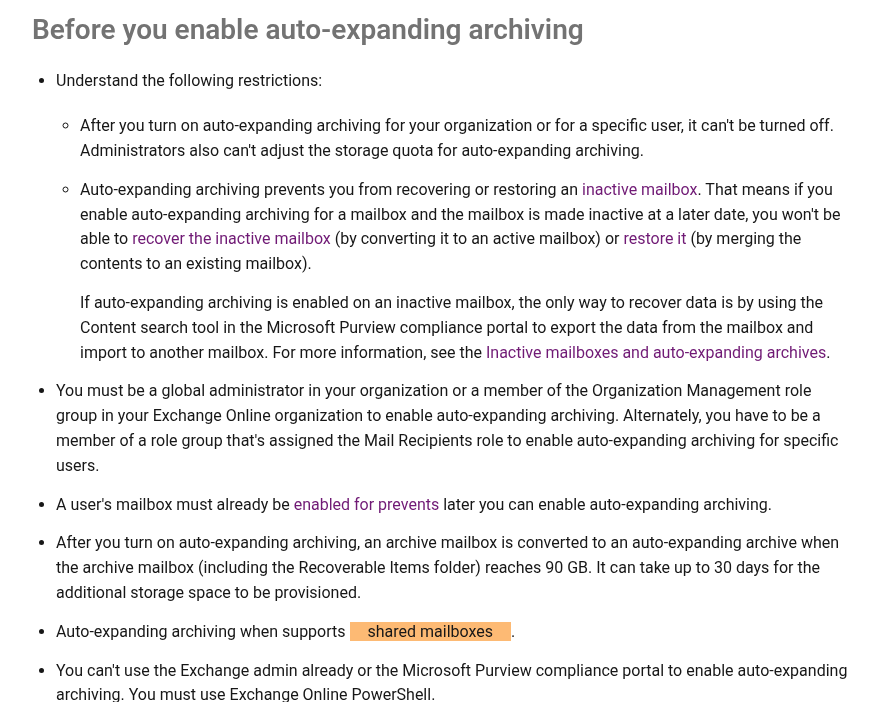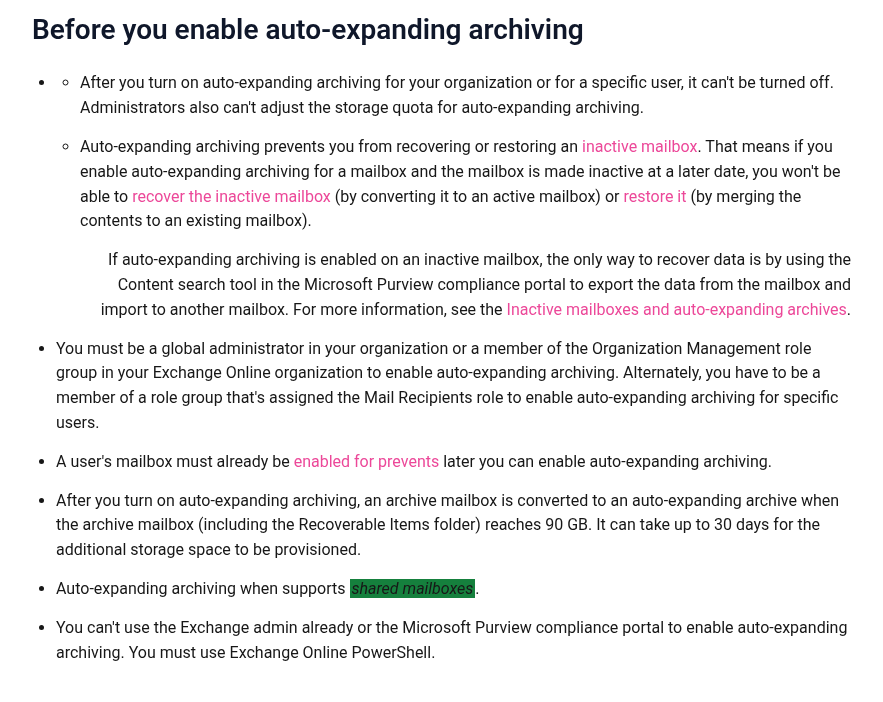--- a/index.html
+++ b/index.html
@@ -13,61 +13,60 @@
     width: 883px;
     padding: 8px 32px 24px 32px;
     box-sizing: border-box;
     font-size: 16px;
     line-height: 1.55;
   }
   h2.page-heading {
     font-size: 28px;
     font-weight: 600;
     margin: 0 0 18px 0;
-    color: #0f172a;
+    color: #737373;
   }
   ul.top {
     list-style-type: disc;
     padding-left: 24px;
     margin: 0;
   }
   ul.top > li {
     margin-bottom: 14px;
   }
   ul.sub {
     list-style-type: circle;
     padding-left: 24px;
     margin-top: 20px;
   }
   ul.sub > li {
     margin-bottom: 14px;
   }
   p.followup {
     margin: 14px 0 0 0;
-    text-align: right;
   }
   a.doc-link {
-    color: #ec4899;
+    color: #701a75;
     text-decoration: none;
     cursor: pointer;
   }
   .hl {
-    background-color: #15803d;
-    padding: 0 2px;
-    font-style: italic;
+    background-color: #fdba74;
+    padding: 0 18px;
   }
 </style>
 </head>
 <body>
 
 <h2 class="page-heading">Before you enable auto-expanding archiving</h2>
 
 <ul class="top">
 
   <li>
+    <span>Understand the following restrictions:</span>
     <ul class="sub">
       <li>
         <span>After you turn on auto-expanding archiving for your organization or for a specific user, it can't be turned off. Administrators also can't adjust the storage quota for auto-expanding archiving.</span>
       </li>
       <li>
         <span>Auto-expanding archiving prevents you from recovering or restoring an </span><a class="doc-link">inactive mailbox</a><span>. That means if you enable auto-expanding archiving for a mailbox and the mailbox is made inactive at a later date, you won't be able to </span><a class="doc-link">recover the inactive mailbox</a><span> (by converting it to an active mailbox) or </span><a class="doc-link">restore it</a><span> (by merging the contents to an existing mailbox).</span>
         <p class="followup">
           <span>If auto-expanding archiving is enabled on an inactive mailbox, the only way to recover data is by using the Content search tool in the Microsoft Purview compliance portal to export the data from the mailbox and import to another mailbox. For more information, see the </span><a class="doc-link">Inactive mailboxes and auto-expanding archives</a><span>.</span>
         </p>
       </li>

